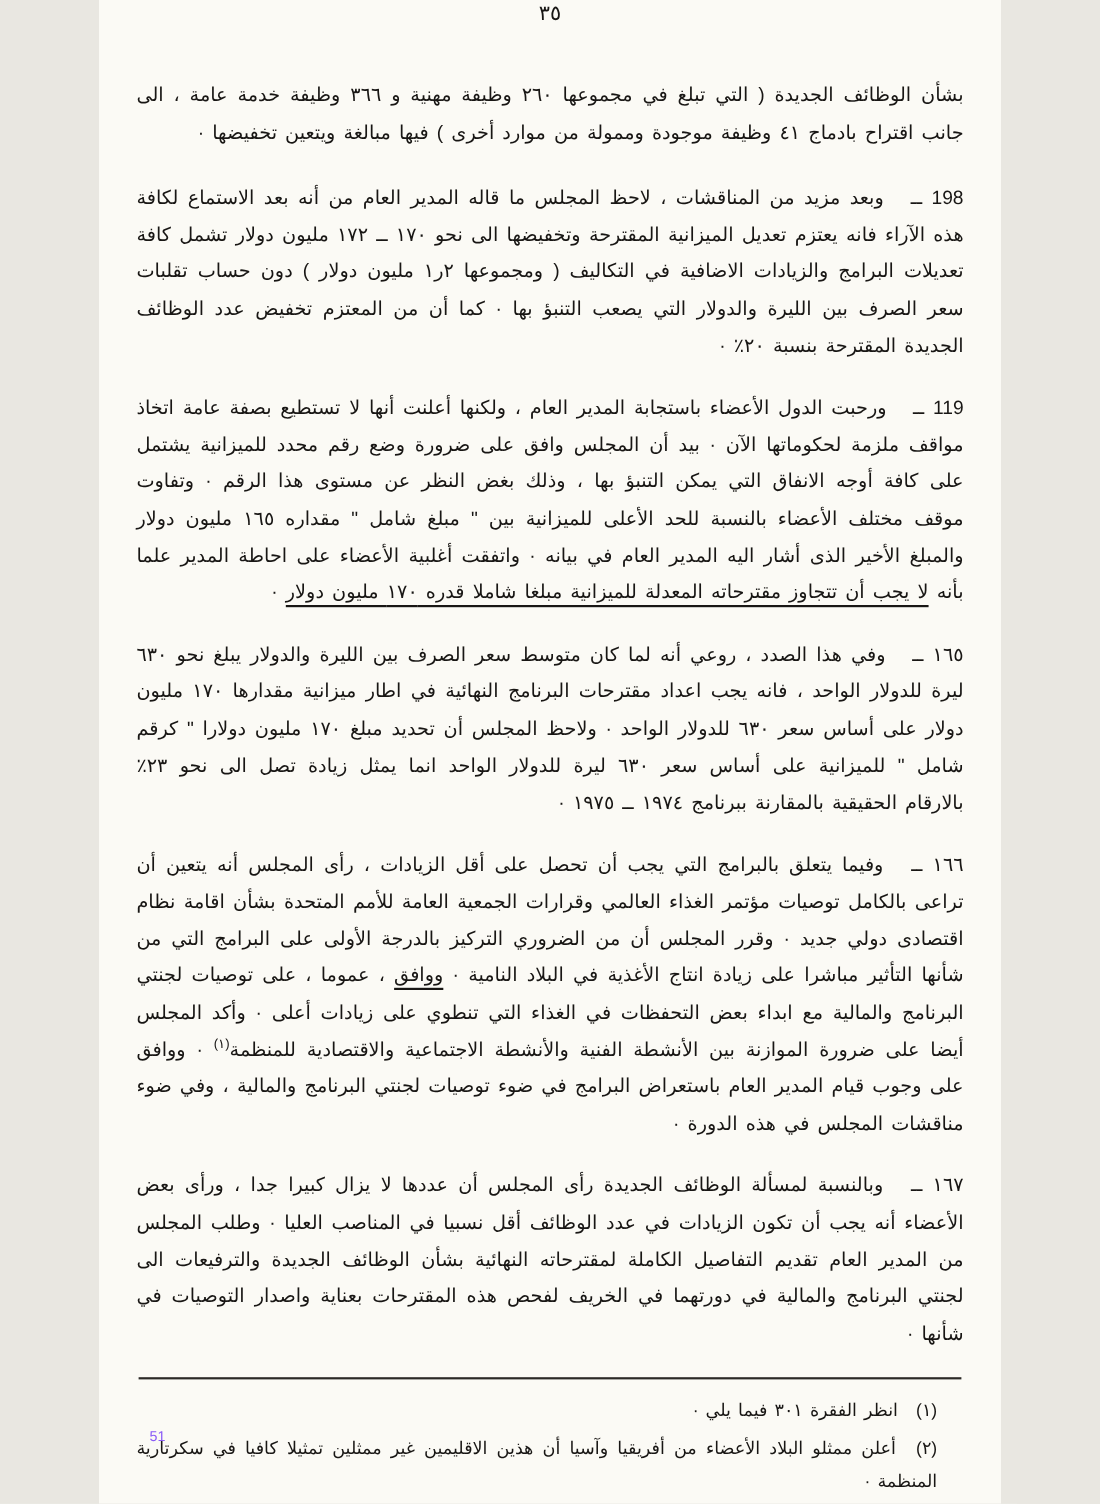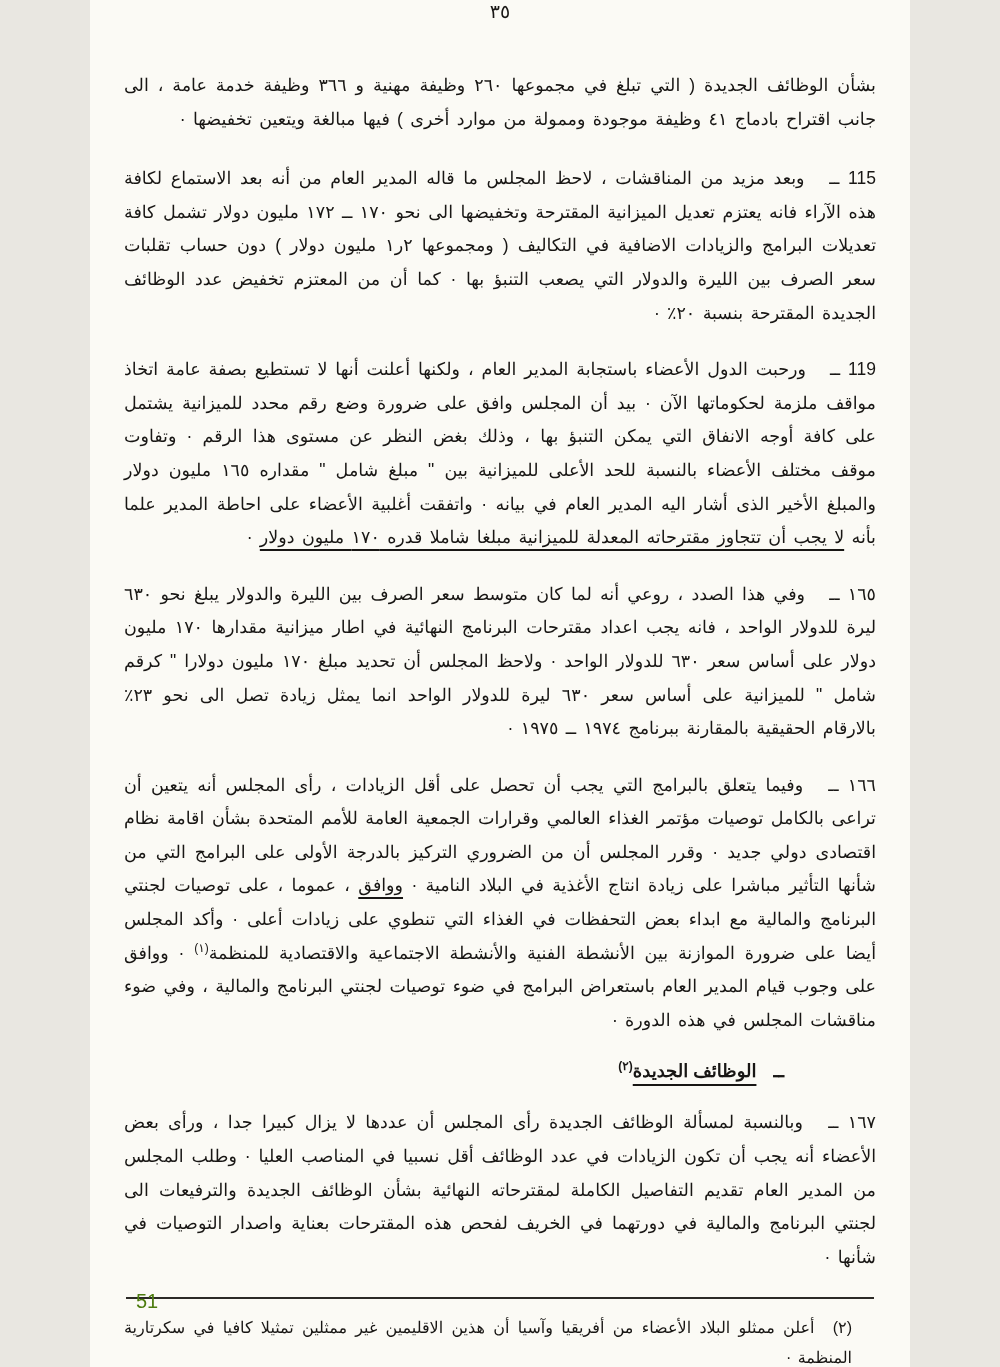--- a/index.html
+++ b/index.html
@@ -60,41 +60,41 @@
     text-align: justify;
     word-spacing: 2px;
     padding-right: 24px;
     margin-bottom: 5px;
   }
   .fn-marker { margin-left: 10px; }
   .page-num-bottom {
     position: absolute;
     left: 46px;
     bottom: 54px;
-    font-size: 20px;
-    color: #4d7c0f;
+    font-size: 13px;
+    color: #8b5cf6;
     direction: ltr;
     text-align: right;
   }
 </style>
 </head>
 <body>
 
 <div class="sheet" dir="rtl">
 
   <div class="page-num-top">٣٥</div>
 
   <main class="body-text">
 
     <p class="para intro">
       <span>بشأن الوظائف الجديدة ( التي تبلغ في مجموعها ٢٦٠ وظيفة مهنية و ٣٦٦ وظيفة خدمة عامة ، الى جانب اقتراح بادماج ٤١ وظيفة موجودة وممولة من موارد أخرى ) فيها مبالغة ويتعين تخفيضها ·</span>
     </p>
 
     <p class="para">
-      <span class="pnum">115 ــ</span>
+      <span class="pnum">198 ــ</span>
       <span>وبعد مزيد من المناقشات ، لاحظ المجلس ما قاله المدير العام من أنه بعد الاستماع لكافة هذه الآراء فانه يعتزم تعديل الميزانية المقترحة وتخفيضها الى نحو ١٧٠ ــ ١٧٢ مليون دولار تشمل كافة تعديلات البرامج والزيادات الاضافية في التكاليف ( ومجموعها ٢ر١ مليون دولار ) دون حساب تقلبات سعر الصرف بين الليرة والدولار التي يصعب التنبؤ بها · كما أن من المعتزم تخفيض عدد الوظائف الجديدة المقترحة بنسبة ٢٠٪ ·</span>
     </p>
 
     <p class="para">
       <span class="pnum">119 ــ</span>
       <span>ورحبت الدول الأعضاء باستجابة المدير العام ، ولكنها أعلنت أنها لا تستطيع بصفة عامة اتخاذ مواقف ملزمة لحكوماتها الآن · بيد أن المجلس وافق على ضرورة وضع رقم محدد للميزانية يشتمل على كافة أوجه الانفاق التي يمكن التنبؤ بها ، وذلك بغض النظر عن مستوى هذا الرقم · وتفاوت موقف مختلف الأعضاء بالنسبة للحد الأعلى للميزانية بين " مبلغ شامل " مقداره ١٦٥ مليون دولار والمبلغ الأخير الذى أشار اليه المدير العام في بيانه · واتفقت أغلبية الأعضاء على احاطة المدير علما بأنه</span>
       <span class="underline">لا يجب أن تتجاوز مقترحاته المعدلة للميزانية مبلغا شاملا قدره ١٧٠ مليون دولار</span>
       <span>·</span>
     </p>
 
@@ -105,32 +105,32 @@
 
 
     <p class="para">
       <span class="pnum">١٦٦ ــ</span>
       <span>وفيما يتعلق بالبرامج التي يجب أن تحصل على أقل الزيادات ، رأى المجلس أنه يتعين أن تراعى بالكامل توصيات مؤتمر الغذاء العالمي وقرارات الجمعية العامة للأمم المتحدة بشأن اقامة نظام اقتصادى دولي جديد · وقرر المجلس أن من الضروري التركيز بالدرجة الأولى على البرامج التي من شأنها التأثير مباشرا على زيادة انتاج الأغذية في البلاد النامية ·</span>
       <span class="underline">ووافق</span>
       <span>، عموما ، على توصيات لجنتي البرنامج والمالية مع ابداء بعض التحفظات في الغذاء التي تنطوي على زيادات أعلى · وأكد المجلس أيضا على ضرورة الموازنة بين الأنشطة الفنية والأنشطة الاجتماعية والاقتصادية للمنظمة</span><sup class="fnref">(١)</sup>
       <span>· ووافق على وجوب قيام المدير العام باستعراض البرامج في ضوء توصيات لجنتي البرنامج والمالية ، وفي ضوء مناقشات المجلس في هذه الدورة ·</span>
     </p>
 
-    <h2 class="heading">
-      <span class="dash">ــ</span>
-      <span class="hlabel">الوظائف الجديدة</span><sup class="fnref">(٢)</sup>
-    </h2>
 
     <p class="para">
       <span class="pnum">١٦٧ ــ</span>
       <span>وبالنسبة لمسألة الوظائف الجديدة رأى المجلس أن عددها لا يزال كبيرا جدا ، ورأى بعض الأعضاء أنه يجب أن تكون الزيادات في عدد الوظائف أقل نسبيا في المناصب العليا · وطلب المجلس من المدير العام تقديم التفاصيل الكاملة لمقترحاته النهائية بشأن الوظائف الجديدة والترفيعات الى لجنتي البرنامج والمالية في دورتهما في الخريف لفحص هذه المقترحات بعناية واصدار التوصيات في شأنها ·</span>
     </p>
 
     <footer class="footnotes">
       <div class="fn-rule"></div>
+      <p class="footnote">
+        <span class="fn-marker">(١)</span>
+        <span>انظر الفقرة ٣٠١ فيما يلي ·</span>
+      </p>
       <p class="footnote">
         <span class="fn-marker">(٢)</span>
         <span>أعلن ممثلو البلاد الأعضاء من أفريقيا وآسيا أن هذين الاقليمين غير ممثلين تمثيلا كافيا في سكرتارية المنظمة ·</span>
       </p>
     </footer>
 
   </main>
 
   <div class="page-num-bottom">51</div>
 

